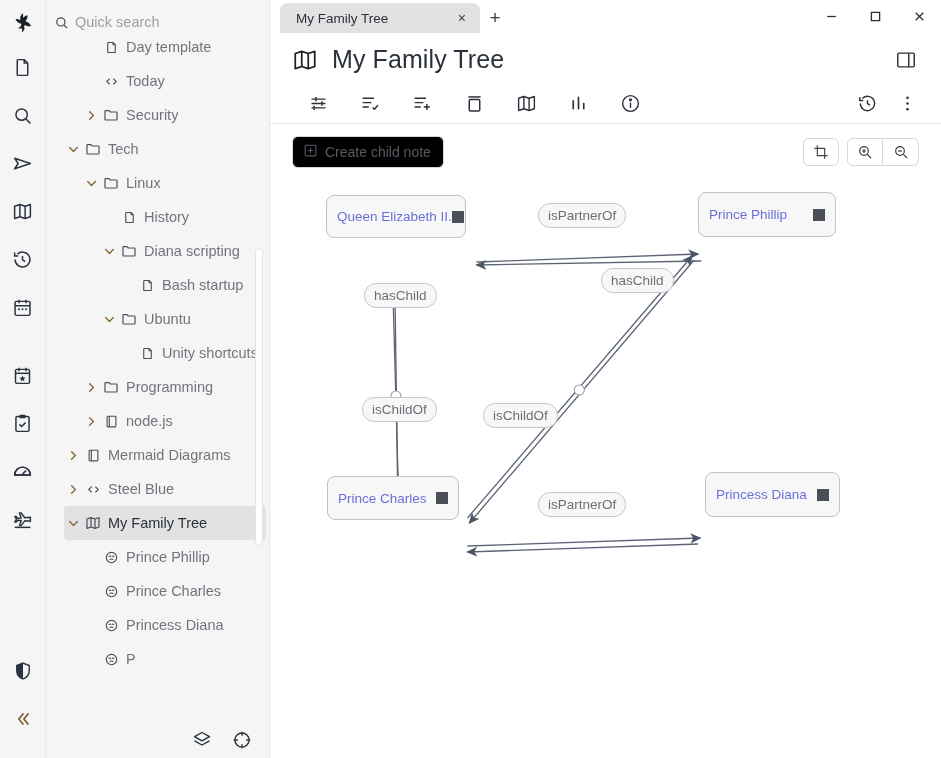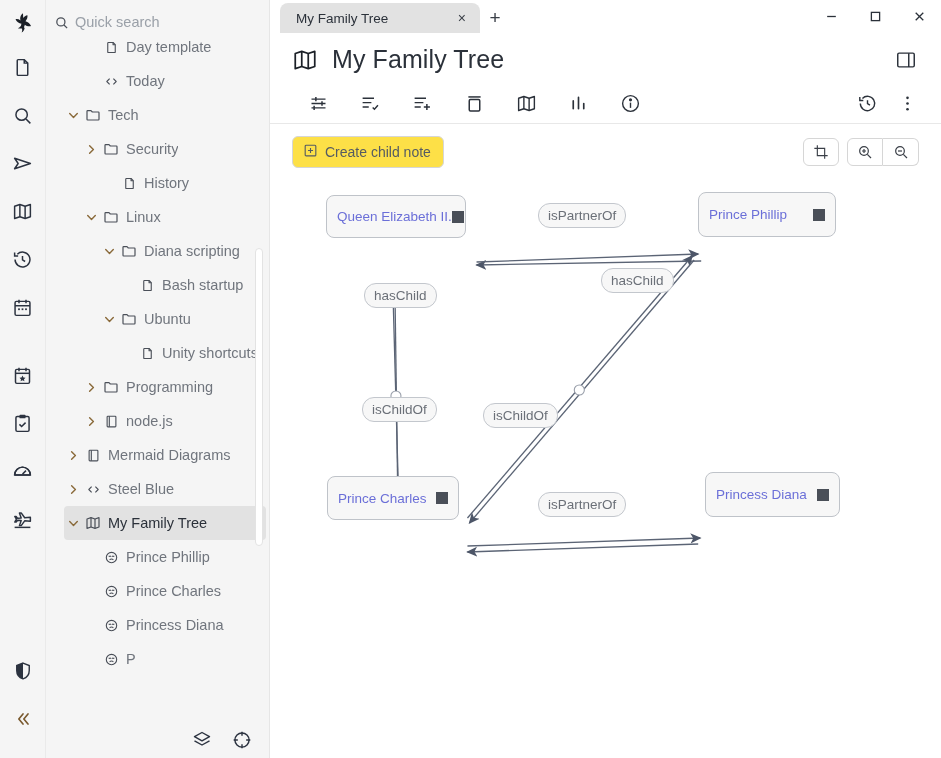--- a/index.html
+++ b/index.html
@@ -109,21 +109,21 @@
     gap: 0px; border-bottom: 1px solid #e8e8e8; height: 44px; }
   .tool { width: 52px; height: 36px; display: flex; align-items: center;
     justify-content: center; color: #2b313a; cursor: pointer; border-radius: 5px;}
   .tool-spacer { flex: 1; }
   .tool-right { width: 40px; height: 36px; display: flex; align-items: center;
     justify-content: center; color: #2b313a; cursor: pointer; border-radius: 5px;}
 
   .graphbar { display: flex; align-items: center; padding: 12px 22px 10px 22px; }
   .create-btn {
     display: flex; align-items: center; gap: 7px;
-    border: 1px solid #d6d6d6; border-radius: 6px; background: #fde047;
+    border: 1px solid #d6d6d6; border-radius: 6px; background: #000000;
     padding: 6px 12px 6px 10px; font-size: 14px; color: #555b63; cursor: pointer;
   }
   .gb-spacer { flex: 1; }
   .zoom-group { display: flex; align-items: center; gap: 8px; }
   .zbtn {
     width: 36px; height: 28px; display: flex; align-items: center;
     justify-content: center; border: 1px solid #d6d6d6; border-radius: 6px;
     background: #fff; color: #3a3f47; cursor: pointer;
   }
   .zpair { display: flex; }
@@ -295,68 +295,68 @@
         <div class="tree-item" style="margin-left: 36px; width: 184px;">
           <span class="chev none"></span>
           <span class="ticon">
             <svg width="15" height="15" viewBox="0 0 24 24" fill="none" stroke="currentColor" stroke-width="1.8" stroke-linejoin="round">
               <path d="M9 7.5L4.5 12 9 16.5"></path>
               <path d="M15 7.5L19.5 12 15 16.5"></path>
             </svg>
           </span>
           <span class="tree-label">Today</span>
         </div>
-        <div class="tree-item" style="margin-left: 18px; width: 202px;">
-          <span class="chev">
-            <svg width="13" height="13" viewBox="0 0 24 24" fill="none" stroke="currentColor" stroke-width="2.6" stroke-linecap="round" stroke-linejoin="round">
-              <path d="M5 8.5l7 7 7-7"></path>
+        <div class="tree-item" style="margin-left: 36px; width: 184px;">
+          <span class="chev">
+            <svg width="13" height="13" viewBox="0 0 24 24" fill="none" stroke="currentColor" stroke-width="2.6" stroke-linecap="round" stroke-linejoin="round">
+              <path d="M8.5 5l7 7-7 7"></path>
             </svg>
           </span>
           <span class="ticon">
             <svg width="16" height="16" viewBox="0 0 24 24" fill="none" stroke="currentColor" stroke-width="1.8" stroke-linejoin="round">
               <path d="M3 6.5a1 1 0 0 1 1-1h5l2 2h9a1 1 0 0 1 1 1v10a1 1 0 0 1-1 1H4a1 1 0 0 1-1-1z"></path>
             </svg>
           </span>
-          <span class="tree-label">Tech</span>
-        </div>
-        <div class="tree-item" style="margin-left: 36px; width: 184px;">
-          <span class="chev">
-            <svg width="13" height="13" viewBox="0 0 24 24" fill="none" stroke="currentColor" stroke-width="2.6" stroke-linecap="round" stroke-linejoin="round">
-              <path d="M8.5 5l7 7-7 7"></path>
+          <span class="tree-label">Security</span>
+        </div>
+        <div class="tree-item" style="margin-left: 18px; width: 202px;">
+          <span class="chev">
+            <svg width="13" height="13" viewBox="0 0 24 24" fill="none" stroke="currentColor" stroke-width="2.6" stroke-linecap="round" stroke-linejoin="round">
+              <path d="M5 8.5l7 7 7-7"></path>
             </svg>
           </span>
           <span class="ticon">
             <svg width="16" height="16" viewBox="0 0 24 24" fill="none" stroke="currentColor" stroke-width="1.8" stroke-linejoin="round">
               <path d="M3 6.5a1 1 0 0 1 1-1h5l2 2h9a1 1 0 0 1 1 1v10a1 1 0 0 1-1 1H4a1 1 0 0 1-1-1z"></path>
             </svg>
           </span>
-          <span class="tree-label">Security</span>
+          <span class="tree-label">Tech</span>
+        </div>
+        <div class="tree-item" style="margin-left: 36px; width: 184px;">
+          <span class="chev">
+            <svg width="13" height="13" viewBox="0 0 24 24" fill="none" stroke="currentColor" stroke-width="2.6" stroke-linecap="round" stroke-linejoin="round">
+              <path d="M5 8.5l7 7 7-7"></path>
+            </svg>
+          </span>
+          <span class="ticon">
+            <svg width="16" height="16" viewBox="0 0 24 24" fill="none" stroke="currentColor" stroke-width="1.8" stroke-linejoin="round">
+              <path d="M3 6.5a1 1 0 0 1 1-1h5l2 2h9a1 1 0 0 1 1 1v10a1 1 0 0 1-1 1H4a1 1 0 0 1-1-1z"></path>
+            </svg>
+          </span>
+          <span class="tree-label">Linux</span>
         </div>
         <div class="tree-item" style="margin-left: 54px; width: 166px;">
           <span class="chev none"></span>
           <span class="ticon">
             <svg width="15" height="15" viewBox="0 0 24 24" fill="none" stroke="currentColor" stroke-width="1.8" stroke-linejoin="round">
               <path d="M14.5 4H7a1 1 0 0 0-1 1v14a1 1 0 0 0 1 1h10a1 1 0 0 0 1-1V7.5z"></path>
               <path d="M14.5 4v3.5H18"></path>
             </svg>
           </span>
           <span class="tree-label">History</span>
-        </div>
-        <div class="tree-item" style="margin-left: 36px; width: 184px;">
-          <span class="chev">
-            <svg width="13" height="13" viewBox="0 0 24 24" fill="none" stroke="currentColor" stroke-width="2.6" stroke-linecap="round" stroke-linejoin="round">
-              <path d="M5 8.5l7 7 7-7"></path>
-            </svg>
-          </span>
-          <span class="ticon">
-            <svg width="16" height="16" viewBox="0 0 24 24" fill="none" stroke="currentColor" stroke-width="1.8" stroke-linejoin="round">
-              <path d="M3 6.5a1 1 0 0 1 1-1h5l2 2h9a1 1 0 0 1 1 1v10a1 1 0 0 1-1 1H4a1 1 0 0 1-1-1z"></path>
-            </svg>
-          </span>
-          <span class="tree-label">Linux</span>
         </div>
         <div class="tree-item" style="margin-left: 54px; width: 166px;">
           <span class="chev">
             <svg width="13" height="13" viewBox="0 0 24 24" fill="none" stroke="currentColor" stroke-width="2.6" stroke-linecap="round" stroke-linejoin="round">
               <path d="M5 8.5l7 7 7-7"></path>
             </svg>
           </span>
           <span class="ticon">
             <svg width="16" height="16" viewBox="0 0 24 24" fill="none" stroke="currentColor" stroke-width="1.8" stroke-linejoin="round">
               <path d="M3 6.5a1 1 0 0 1 1-1h5l2 2h9a1 1 0 0 1 1 1v10a1 1 0 0 1-1 1H4a1 1 0 0 1-1-1z"></path>

